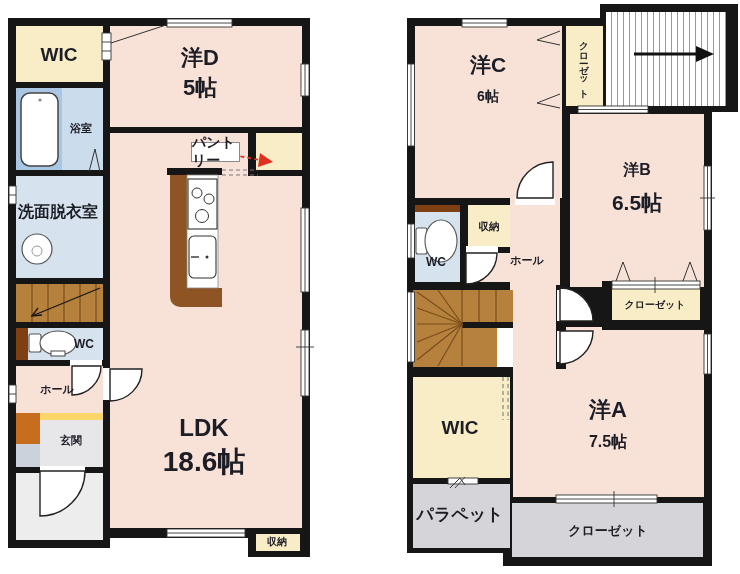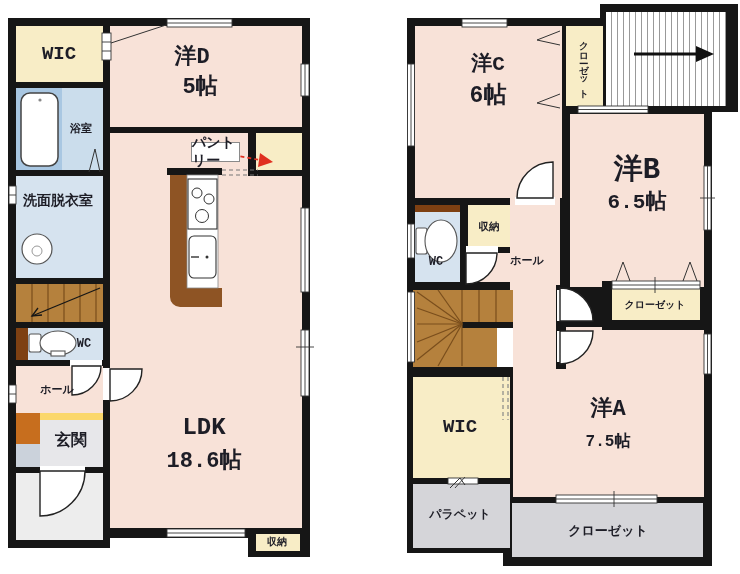--- a/index.html
+++ b/index.html
@@ -2,21 +2,21 @@
 <html><head>
 <meta charset="utf-8">
 <style>
   html,body{margin:0;padding:0;background:#fff;}
   #plan{position:relative;width:740px;height:574px;background:#fff;overflow:hidden;
         font-family:"Liberation Sans","DejaVu Sans",sans-serif;}
   .blk{position:absolute;background:#161616;}
   .rm{position:absolute;}
   .lbl{position:absolute;transform:translate(-50%,-50%);white-space:nowrap;color:#1d1d26;
        text-align:center;line-height:1;}
-  .w600{font-weight:600;} .w700{font-weight:700;font-family:Liberation Mono, monospace;}
+  .w600{font-weight:600;} .w700{font-weight:700;}
   .vtext{writing-mode:vertical-rl;text-orientation:upright;letter-spacing:1px;}
   .hatch{position:absolute;background:repeating-linear-gradient(90deg,#fff 0px,#fff 5px,#999 5px,#999 6px);}
   .pbox{position:absolute;background:#fff;border:1px solid #8a8a8a;display:flex;
         align-items:center;justify-content:center;}
   svg{position:absolute;left:0;top:0;}
 </style>
 </head>
 <body>
 
 <div id="plan">
@@ -220,41 +220,41 @@
     </g>
 
     <g>
       <polyline points="206,150 260,160" fill="none" stroke="#E03020" stroke-width="1.6" stroke-dasharray="4 3"></polyline>
       <polygon points="260,153 273,162 258,167" fill="#E03020"></polygon>
     </g>
   </svg>
 
   <div class="lbl w700" style="left:59px;top:54px;font-size:19px">WIC</div>
   <div class="lbl w600" style="left:81px;top:128px;font-size:11px">浴室</div>
-  <div class="lbl w600" style="left:58px;top:200px;font-size:14px">洗面脱衣室</div>
+  <div class="lbl w600" style="left:58px;top:212px;font-size:16px">洗面脱衣室</div>
   <div class="lbl w700" style="left:84px;top:344px;font-size:12px">WC</div>
   <div class="lbl w600" style="left:57px;top:389px;font-size:11px">ホール</div>
-  <div class="lbl w600" style="left:71px;top:440px;font-size:16px">玄関</div>
-  <div class="lbl w700" style="left:192px;top:58px;font-size:22px">洋D</div>
+  <div class="lbl w600" style="left:71px;top:440px;font-size:11px">玄関</div>
+  <div class="lbl w700" style="left:200px;top:58px;font-size:22px">洋D</div>
   <div class="lbl w700" style="left:200px;top:88px;font-size:22px">5帖</div>
   <div class="pbox" style="left:191px;top:142px;width:47px;height:18px">
     <span class="w600" style="font-size:14px;color:#1d1d26">パントリー</span>
   </div>
   <div class="lbl w700" style="left:204px;top:428px;font-size:24px">LDK</div>
-  <div class="lbl w700" style="left:204px;top:462px;font-size:22px">18.6帖</div>
+  <div class="lbl w700" style="left:204px;top:462px;font-size:28px">18.6帖</div>
   <div class="lbl w600" style="left:277px;top:542px;font-size:10px">収納</div>
 
   <div class="lbl w700" style="left:488px;top:64px;font-size:21px">洋C</div>
-  <div class="lbl w700" style="left:488px;top:96px;font-size:23px">6帖</div>
+  <div class="lbl w700" style="left:488px;top:96px;font-size:14px">6帖</div>
   <div class="lbl w600 vtext" style="left:584px;top:64px;font-size:9.5px">クローゼット</div>
-  <div class="lbl w700" style="left:637px;top:170px;font-size:29px">洋B</div>
+  <div class="lbl w700" style="left:637px;top:170px;font-size:16px">洋B</div>
   <div class="lbl w700" style="left:637px;top:202px;font-size:21px">6.5帖</div>
   <div class="lbl w700" style="left:436px;top:262px;font-size:12px">WC</div>
   <div class="lbl w600" style="left:489px;top:226px;font-size:10.5px">収納</div>
   <div class="lbl w600" style="left:527px;top:260px;font-size:11px">ホール</div>
   <div class="lbl w600" style="left:655px;top:305px;font-size:10px">クローゼット</div>
   <div class="lbl w700" style="left:460px;top:427px;font-size:19px">WIC</div>
   <div class="lbl w700" style="left:608px;top:410px;font-size:22px">洋A</div>
   <div class="lbl w700" style="left:608px;top:442px;font-size:16px">7.5帖</div>
-  <div class="lbl w600" style="left:460px;top:514px;font-size:12px">パラペット</div>
+  <div class="lbl w600" style="left:460px;top:514px;font-size:17px">パラペット</div>
   <div class="lbl w600" style="left:608px;top:530px;font-size:13px">クローゼット</div>
 
 </div>
 
 </body></html>

